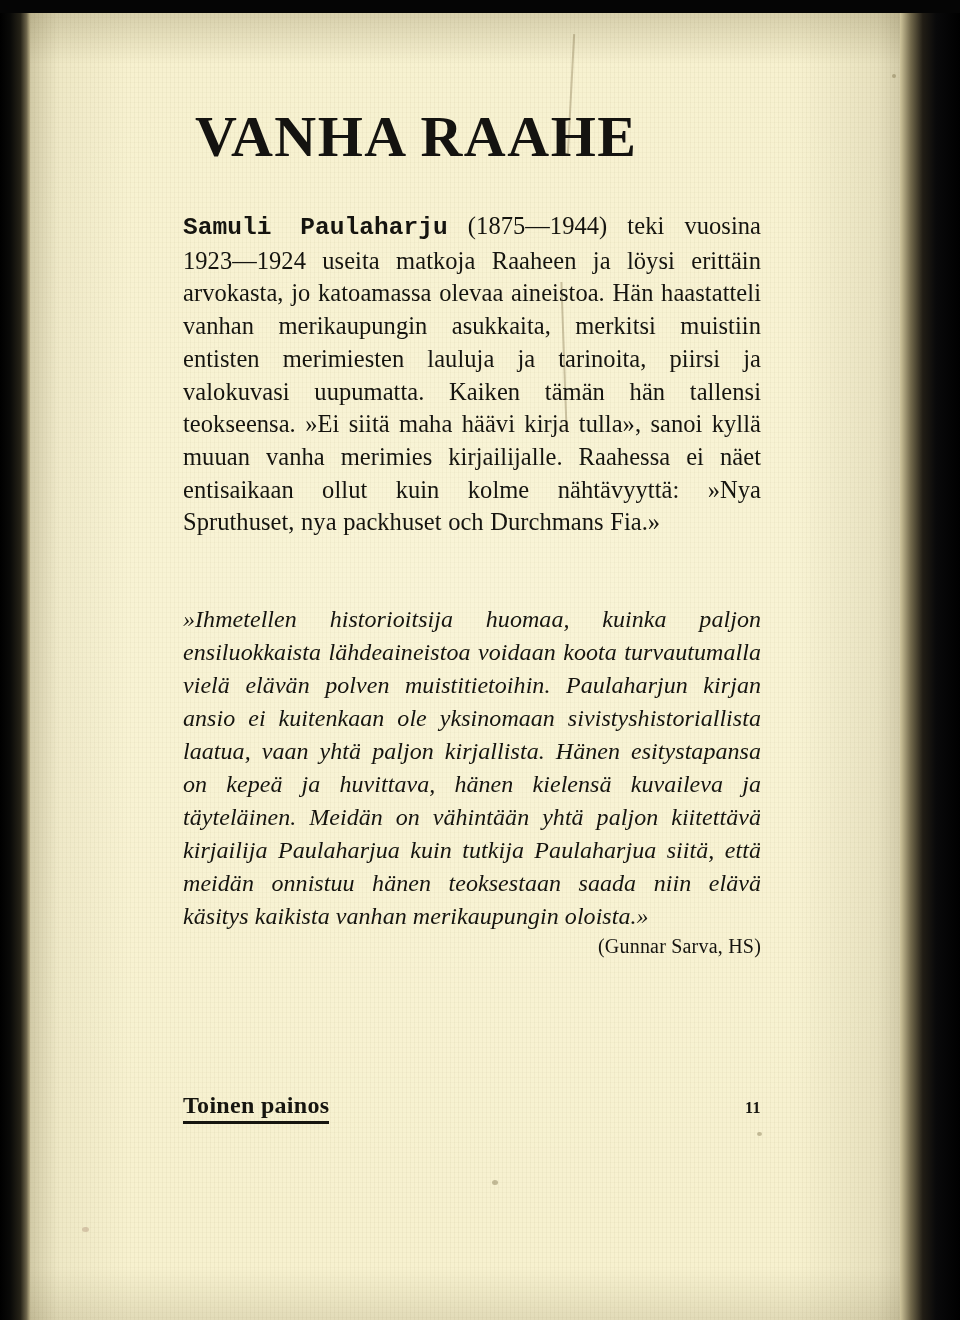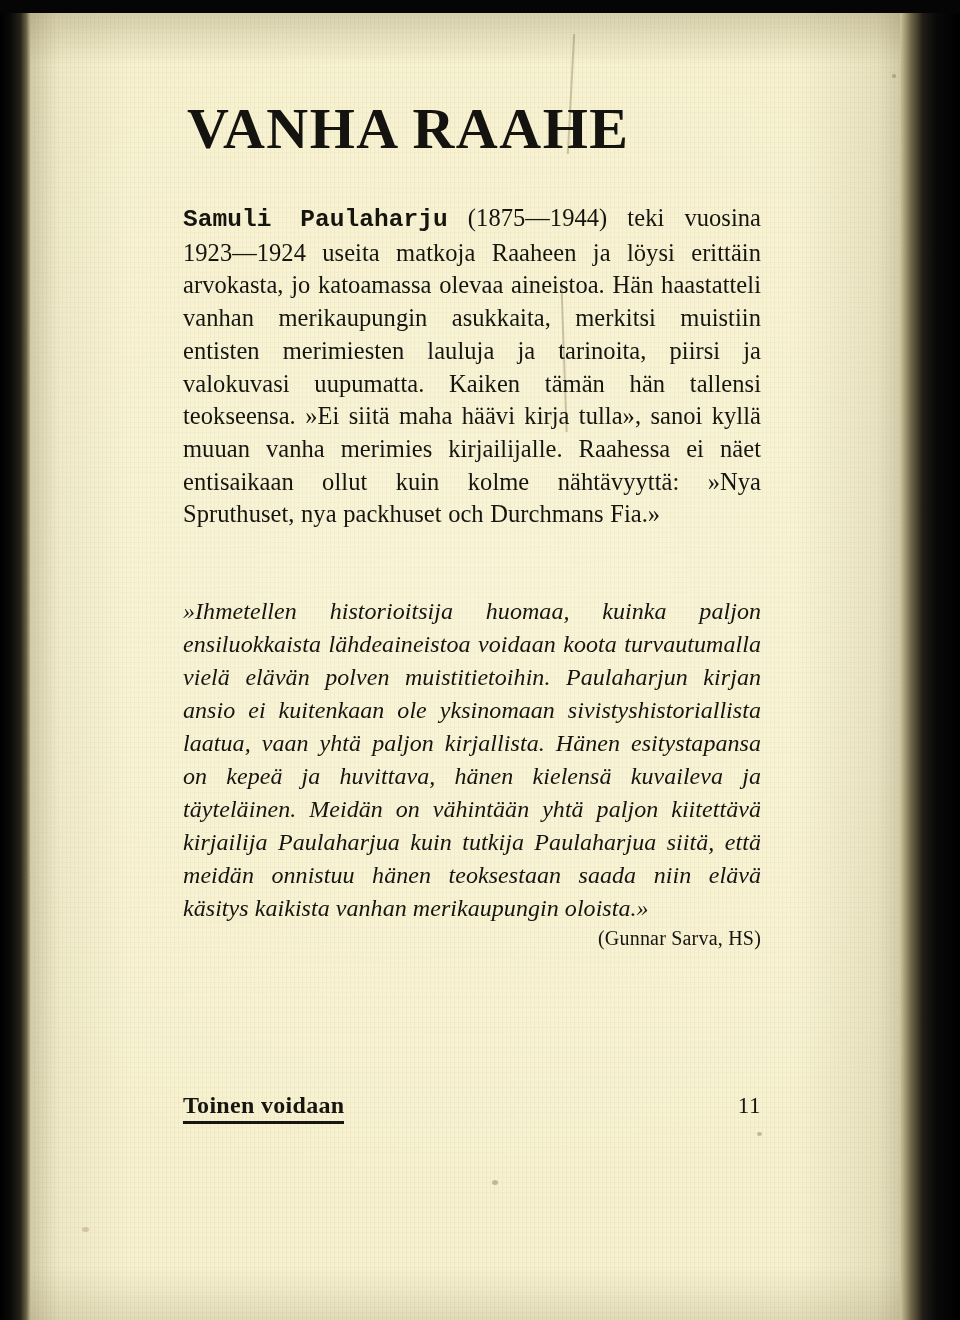--- a/index.html
+++ b/index.html
@@ -101,21 +101,21 @@
     z-index: 3;
     color: #15140f;
   }
 
   #title {
     font-family: "Liberation Serif", "DejaVu Serif", serif;
     font-size: 58px;
     line-height: 1;
     letter-spacing: 1.5px;
     font-weight: 700;
-    margin: 4px;
+    margin: 12px;
     padding-top: 96px;
     color: #141310;
     white-space: nowrap;
   }
 
   .para {
     margin: 0;
     text-align: justify;
     text-align-last: left;
     -webkit-hyphens: none;
@@ -162,22 +162,22 @@
     color: #16150f;
   }
   #edition {
     font-size: 24px;
     font-weight: 700;
     letter-spacing: .3px;
     border-bottom: 3px solid #16150f;
     padding-bottom: 2px;
   }
   #folio {
-    font-size: 23px;
-    font-weight: 400;
+    font-size: 16px;
+    font-weight: 700;
     letter-spacing: .5px;
   }
 
   
   .speck {
     position: absolute;
     background: rgba(110,96,58,.38);
     border-radius: 50%;
     z-index: 4;
     pointer-events: none;
@@ -209,20 +209,20 @@
     <h1 id="title">VANHA RAAHE</h1>
 
     <p class="para" id="intro"><span class="lead">Samuli Paulaharju</span><span> (1875—1944) teki vuosina 1923—1924 useita matkoja Raaheen ja löysi erittäin arvokasta, jo katoamassa olevaa aineistoa. Hän haastatteli vanhan merikaupungin asukkaita, merkitsi muistiin entisten merimiesten lauluja ja tarinoita, piirsi ja valokuvasi uupumatta. Kaiken tämän hän tallensi teokseensa. »Ei siitä maha häävi kirja tulla», sanoi kyllä muuan vanha merimies kirjailijalle. Raahessa ei näet entisaikaan ollut kuin kolme nähtävyyttä: »Nya Spruthuset, nya packhuset och Durchmans Fia.»</span></p>
 
     <p class="para quote" id="quote1"><span>»Ihmetellen historioitsija huomaa, kuinka paljon ensiluokkaista lähdeaineistoa voidaan koota turvautumalla vielä elävän polven muistitietoihin. Paulaharjun kirjan ansio ei kuitenkaan ole yksinomaan sivistyshistoriallista laatua, vaan yhtä paljon kirjallista. Hänen esitystapansa on kepeä ja huvittava, hänen kielensä kuvaileva ja täyteläinen. Meidän on vähintään yhtä paljon kiitettävä kirjailija Paulaharjua kuin tutkija Paulaharjua siitä, että meidän onnistuu hänen teoksestaan saada niin elävä käsitys kaikista vanhan merikaupungin oloista.»</span><span class="attrib">(Gunnar Sarva, HS)</span></p>
 
 
   </div>
 
   <div id="footer">
-    <span id="edition">Toinen voidaan</span>
+    <span id="edition">Toinen painos</span>
     <span id="folio">11</span>
   </div>
 
   <div class="edge-left"></div>
   <div class="edge-right"></div>
   <div class="edge-top"></div>
 </div>
 
 </body></html>

